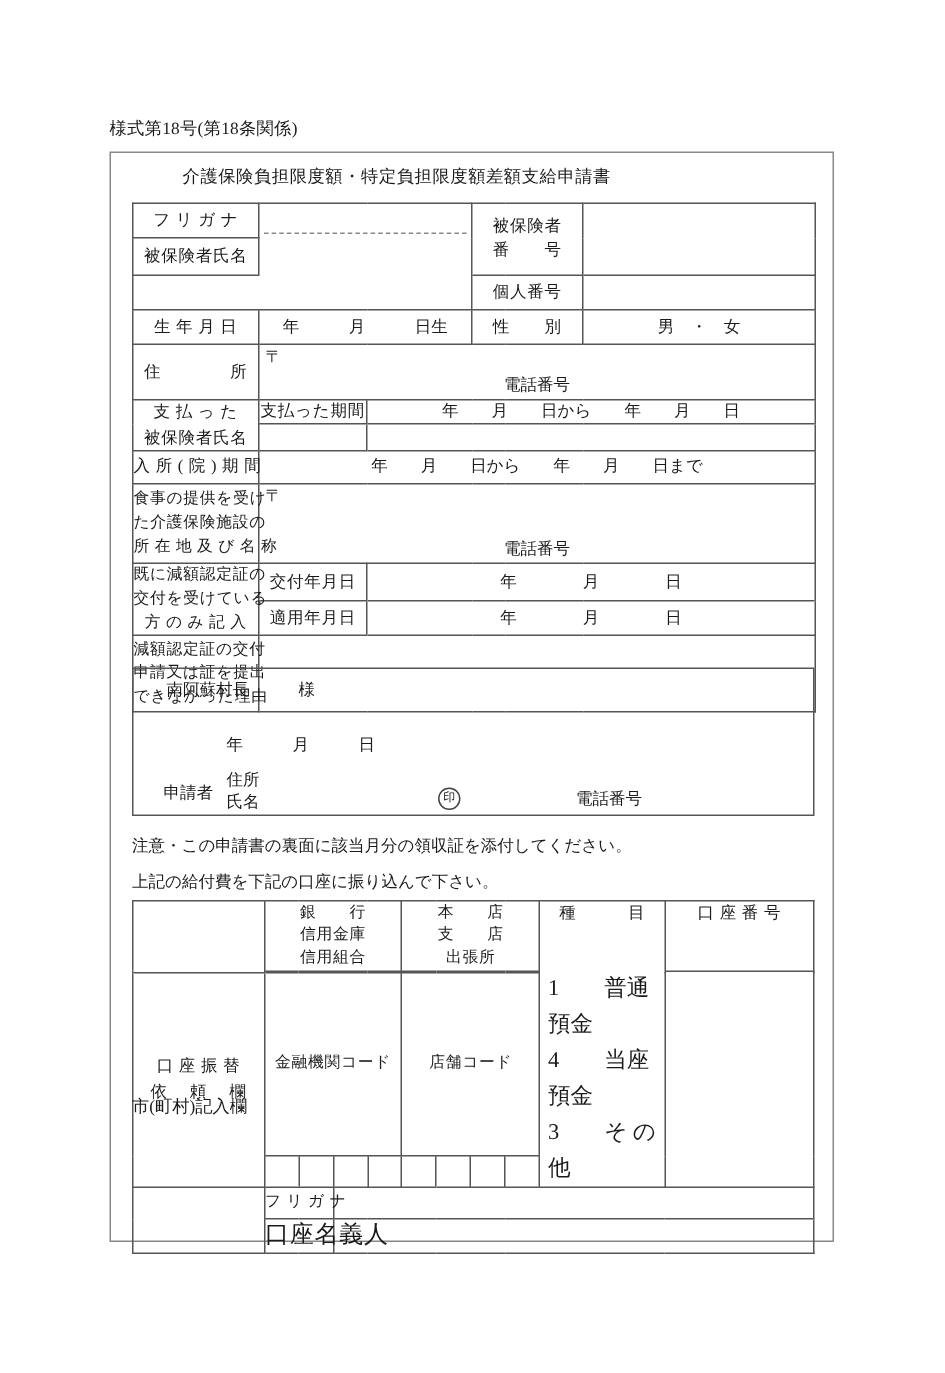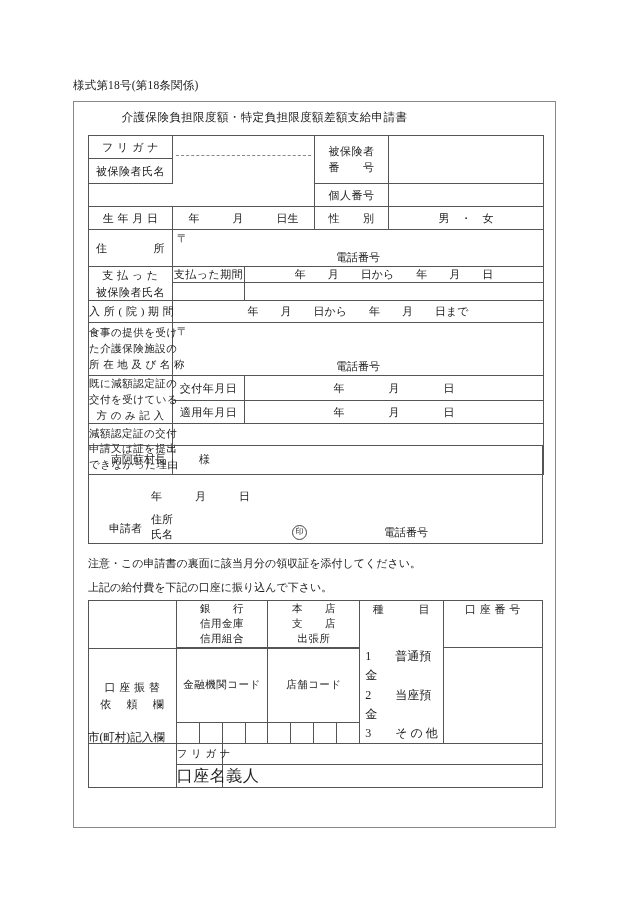--- a/index.html
+++ b/index.html
@@ -308,23 +308,23 @@
           <div>本　　店</div>
           <div>支　　店</div>
           <div>出張所</div>
         </td>
         <td class="lbl nb-b" style="vertical-align:top;padding-top:2px;">種　　　目</td>
         <td class="lbl" style="vertical-align:top;padding-top:2px;">口 座 番 号</td>
       </tr>
       <tr>
         <td colspan="4" class="lbl" style="height:0px;border:none;"></td>
         <td colspan="4" class="lbl" style="border:none;"></td>
-        <td rowspan="3" class="l nb-t" style="line-height:1.6;font-size:12px;padding-left:5px;">
+        <td rowspan="3" class="l nb-t" style="line-height:1.6;font-size:15px;padding-left:5px;">
           <div>1　　普通預金</div>
-          <div>2　　当座預金</div>
+          <div>4　　当座預金</div>
           <div>3　　そ の 他</div>
         </td>
         <td rowspan="3">
           <div class="digits">
             <div></div>
               <div></div>
               <div></div>
               <div></div>
             <div></div>
               <div></div>

